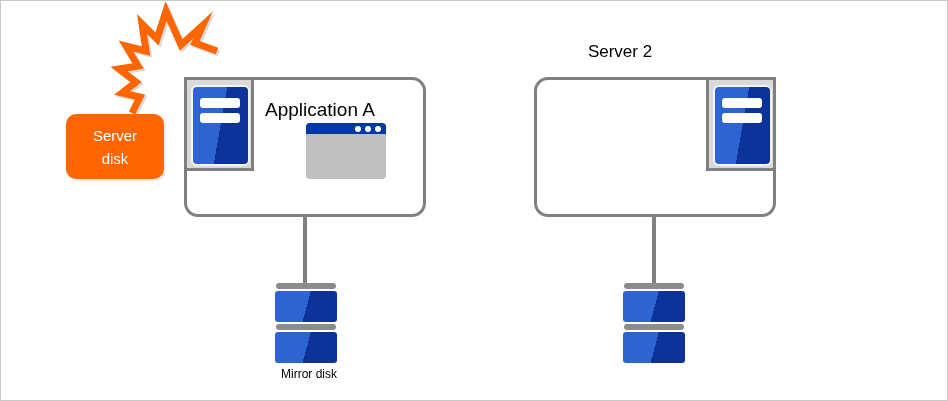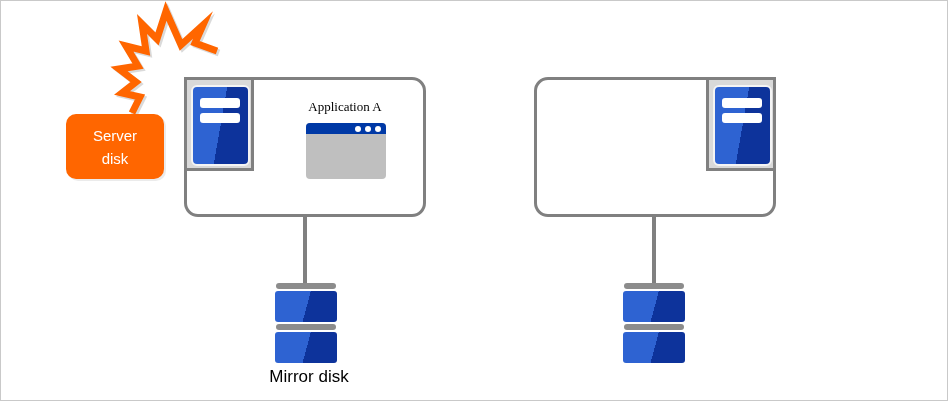--- a/index.html
+++ b/index.html
@@ -14,22 +14,22 @@
   
   .badge {
     position:absolute; left:65px; top:113px; width:98px; height:65px;
     background:#FF6600; border-radius:10px; color:#fff;
     display:flex; flex-direction:column; align-items:center; justify-content:center;
     font-size:15px; line-height:23px; box-shadow:2px 2px 0 rgba(0,0,0,.08);
   }
   
   .srv-title { position:absolute; top:41px; width:172px; text-align:center; font-size:17px; }
   .t1 { left:253px; } .t2 { left:533px; }
-  .app-label  { position:absolute; left:264px; top:98px; width:160px; text-align:center; font-size:13px;font-family:Liberation Serif, serif; }
-  .disk-label { position:absolute; left:228px; top:366px; width:160px; text-align:center; font-size:17px; }
+  .app-label  { position:absolute; left:264px; top:98px; width:160px; font-size:19px; }
+  .disk-label { position:absolute; left:228px; top:366px; width:160px; text-align:center; font-size:12px; }
   
   .srv-box {
     position:absolute; top:76px; width:242px; height:140px; box-sizing:border-box;
     background:#fff; border:3px solid #808080; border-radius:14px;
   }
   .b1 { left:183px; } .b2 { left:533px; }
   
   .holder {
     position:absolute; top:76px; width:70px; height:94px; box-sizing:border-box;
     background:#D9D9D9; border:3px solid #808080;
@@ -102,20 +102,21 @@
   </div>
   <div class="connector c1"></div>
   <div class="disk d1">
     <div class="cap k1"></div>
     <div class="platter p1"></div>
     <div class="cap k2"></div>
     <div class="platter p2"></div>
   </div>
   <div class="disk-label">Mirror disk</div>
 
+  <div class="srv-title t2">Server 2</div>
   <div class="srv-box b2"></div>
   <div class="holder h2">
     <div class="tower">
       <div class="slot s1"></div>
       <div class="slot s2"></div>
     </div>
   </div>
   <div class="connector c2"></div>
   <div class="disk d2">
     <div class="cap k1"></div>

